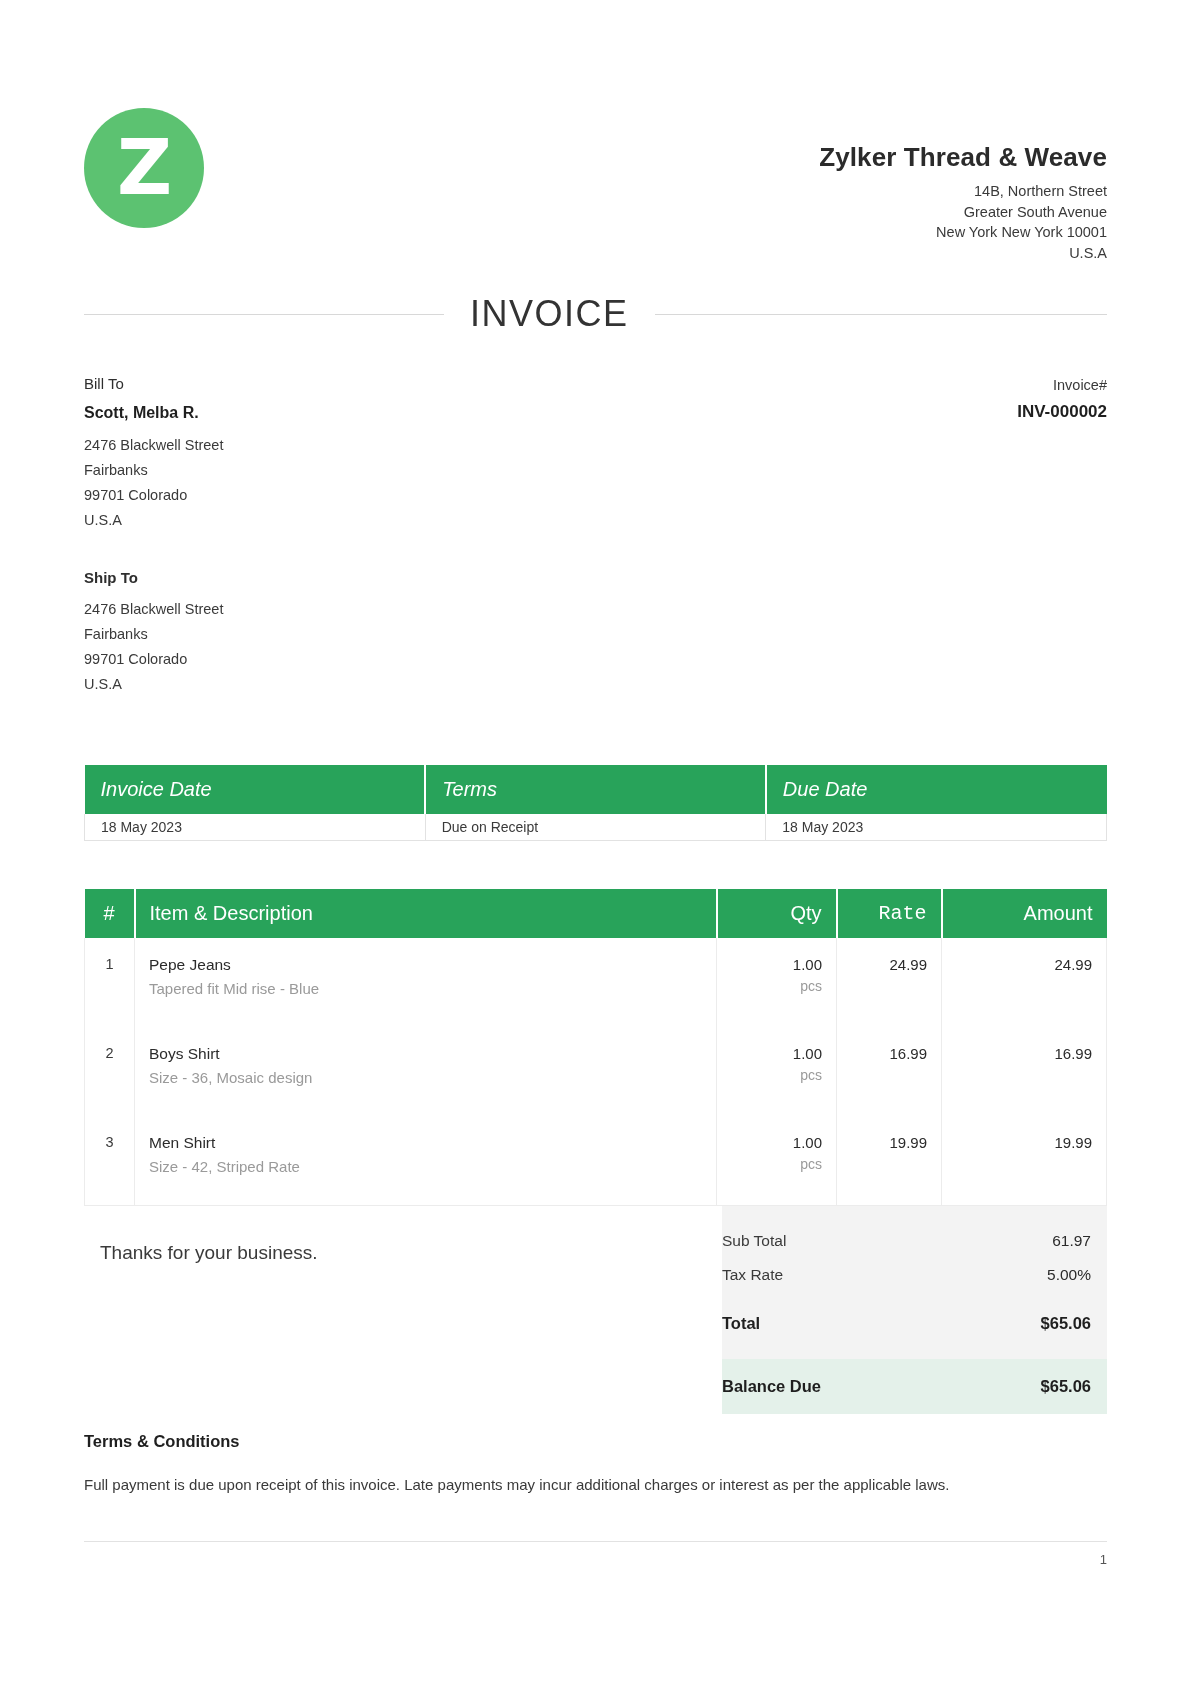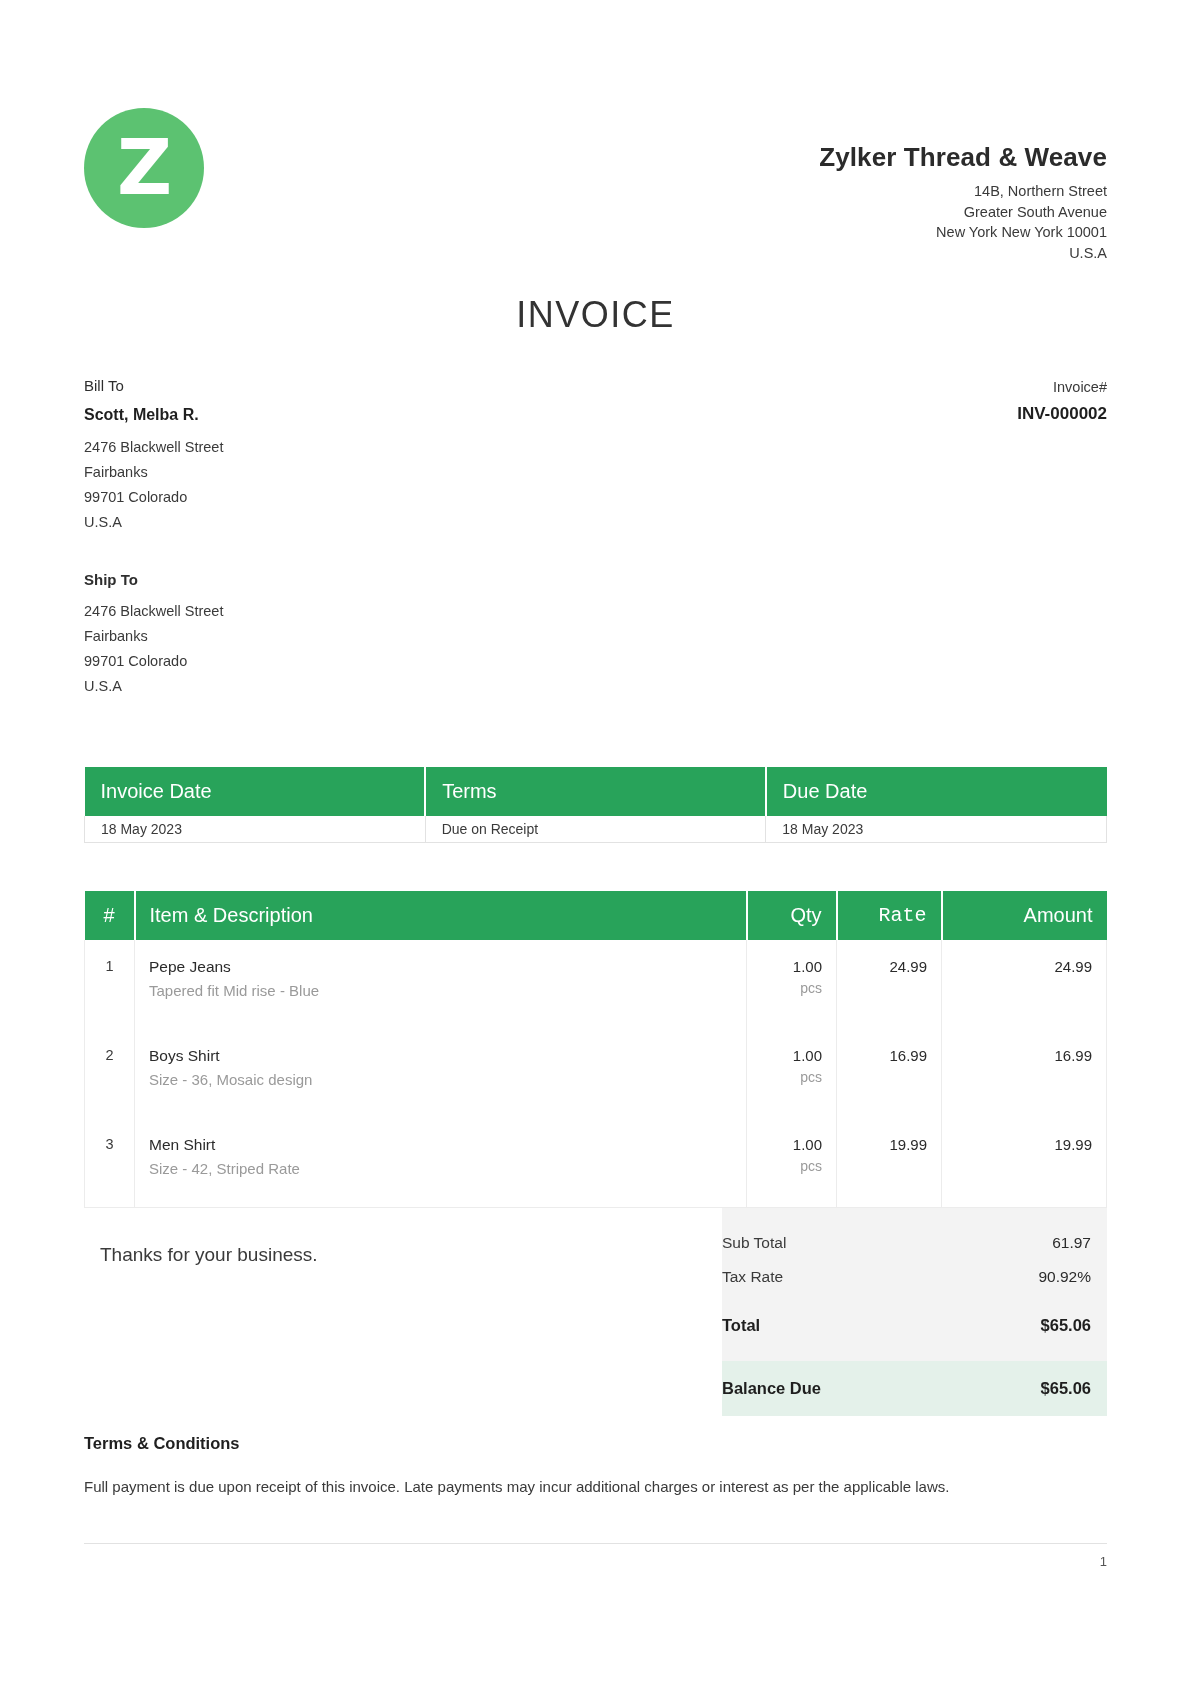--- a/index.html
+++ b/index.html
@@ -59,21 +59,20 @@
     font-size: 14.5px;
     color: #3a3a3a;
     line-height: 20.5px;
   }
 
   
   .title-row {
     display: flex;
     align-items: center;
     margin-top: 30px;
-    flex-direction: column;
   }
   .title-rule {
     flex: 1 1 auto;
     height: 1px;
     background: #d8d8d8;
   }
   .title-rule.left { max-width: 360px; }
   .invoice-title {
     font-size: 36px;
     font-weight: 400;
@@ -132,20 +131,21 @@
     table-layout: fixed;
   }
   .date-table th {
     background: #28a35a;
     color: #ffffff;
     font-size: 20px;
     font-weight: 400;
     text-align: left;
     padding: 13px 16px;
     border-right: 2px solid #ffffff;
+    font-style: italic;
   }
   .date-table th:last-child { border-right: none; }
   .date-table td {
     font-size: 14px;
     color: #3a3a3a;
     padding: 5px 16px;
     border: 1px solid #e2e2e2;
     border-top: none;
   }
   .date-table td:first-child { border-left: 1px solid #e2e2e2; }
@@ -161,21 +161,21 @@
     background: #28a35a;
     color: #ffffff;
     font-size: 20px;
     font-weight: 400;
     padding: 13px 14px;
     border-right: 2px solid #ffffff;
   }
   .items-table thead th:last-child { border-right: none; }
   .th-num   { width: 50px;  text-align: center; }
   .th-desc  { text-align: left; }
-  .th-qty   { width: 90px; text-align: right; }
+  .th-qty   { width: 120px; text-align: right; }
   .th-rate  { width: 105px; text-align: right; font-family: Liberation Mono, monospace; }
   .th-amt   { width: 165px; text-align: right; }
 
   .items-table tbody td {
     border-right: 1px solid #ececec;
     border-bottom: 1px solid #ececec;
     padding: 18px 14px 30px 14px;
     vertical-align: top;
     background: #fff;
   }
@@ -416,21 +416,21 @@
     <div class="thanks">Thanks for your business.</div>
 
     <div class="totals">
       <div class="totals-grey">
         <div class="tot-line">
           <span class="tot-label">Sub Total</span>
           <span class="tot-value">61.97</span>
         </div>
         <div class="tot-line">
           <span class="tot-label">Tax Rate</span>
-          <span class="tot-value">90.92%</span>
+          <span class="tot-value">5.00%</span>
         </div>
         <div class="tot-line grand">
           <span class="tot-label">Total</span>
           <span class="tot-value">$65.06</span>
         </div>
       </div>
       <div class="totals-balance">
         <span class="tot-label">Balance Due</span>
         <span class="tot-value">$65.06</span>
       </div>

